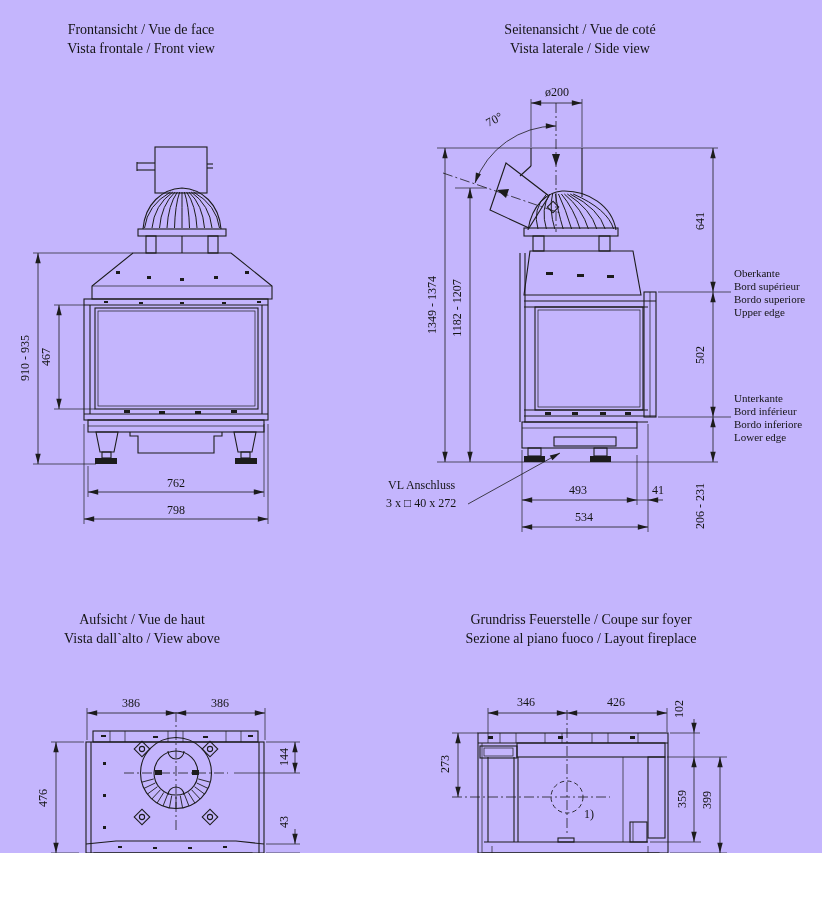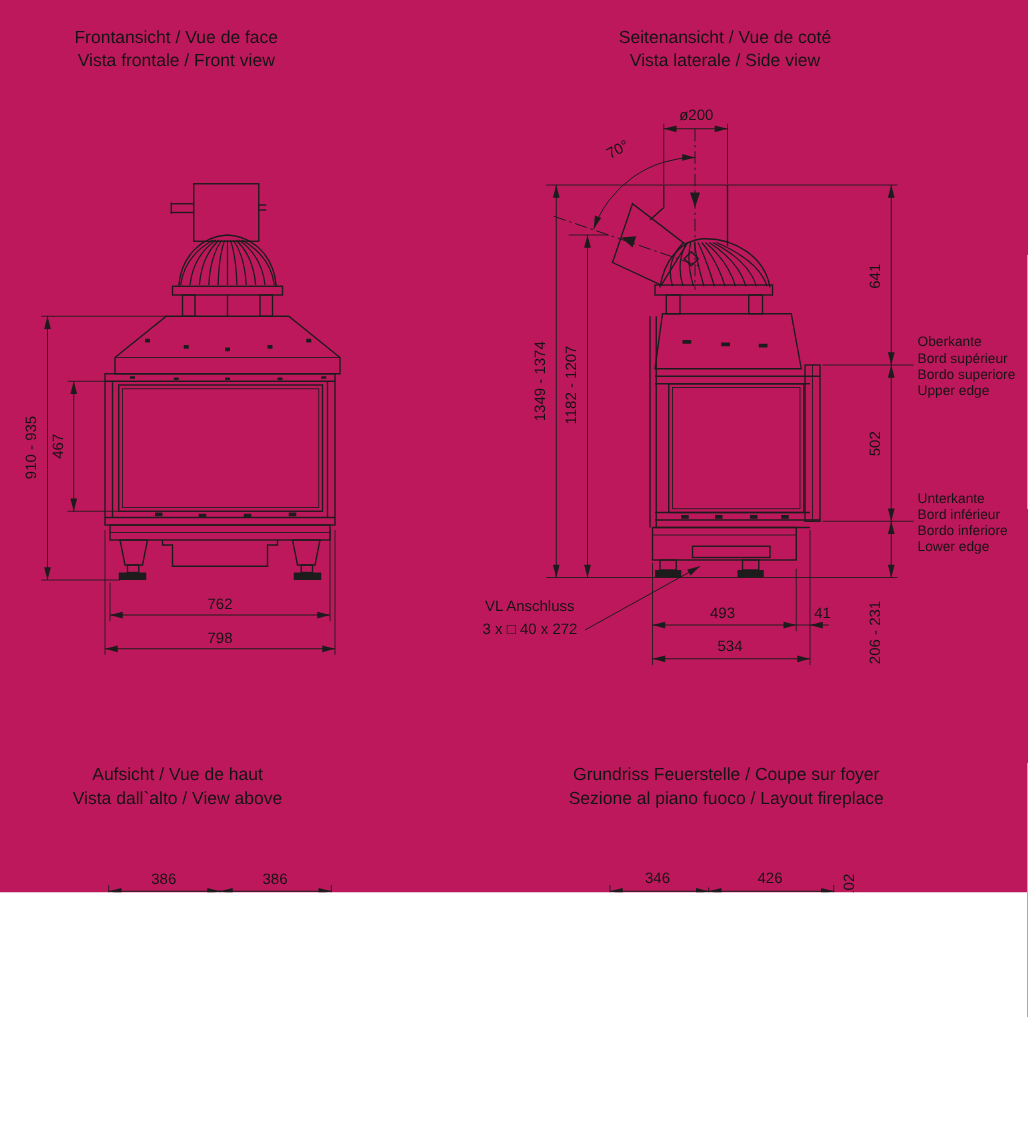--- a/index.html
+++ b/index.html
@@ -1,17 +1,17 @@
 <!DOCTYPE html>
 <html><head>
 <meta charset="utf-8">
 <style>
   html,body{margin:0;padding:0;background:#fff;}
-  .page{position:relative;width:822px;height:714px;background:#be185d;overflow:hidden;
-        font-family:Liberation Sans, sans-serif;}
+  .page{position:relative;width:822px;height:853px;background:#c4b5fd;overflow:hidden;
+        font-family:Liberation Serif, serif;}
   svg{display:block;}
   
   .d  {stroke:#1c1c1c;stroke-width:1.1;fill:none;}
   .t  {stroke:#1c1c1c;stroke-width:0.7;fill:none;}
   .dim{stroke:#1c1c1c;stroke-width:0.8;fill:none;}
   .cl {stroke:#1c1c1c;stroke-width:0.8;fill:none;stroke-dasharray:10 3 2 3;}
   .dsh{stroke:#1c1c1c;stroke-width:0.9;fill:none;stroke-dasharray:4.5 3;}
   .blk{fill:#1c1c1c;stroke:none;}
   .arr2{marker-start:url(#arr);marker-end:url(#arr);}
   .arrE{marker-end:url(#arr);}

